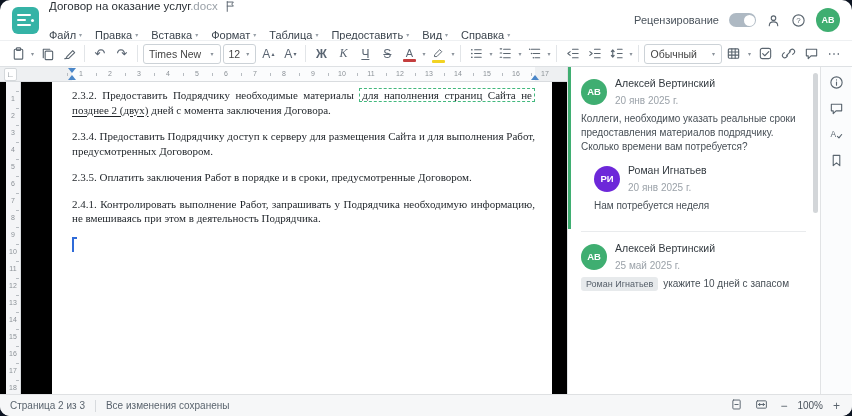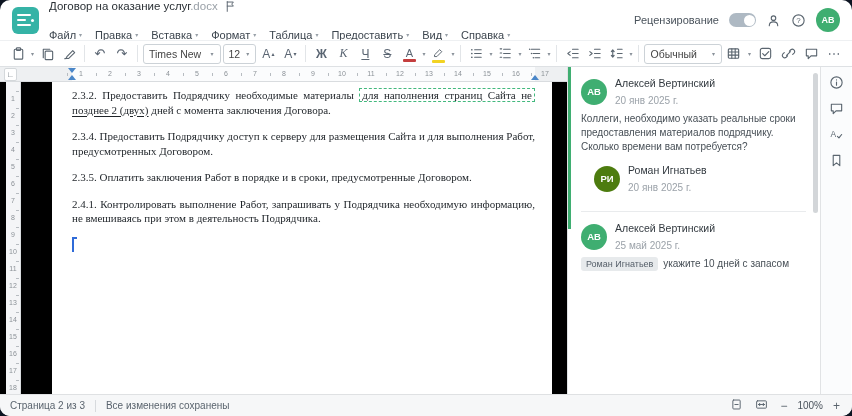--- a/index.html
+++ b/index.html
@@ -426,26 +426,27 @@
                 <div class="avatar" style="background: rgb(63, 174, 113);">АВ</div>
                 <div>
                   <div class="c-author">Алексей Вертинский</div>
                   <div class="c-date">20 янв 2025 г.</div>
                 </div>
               </div>
               <div class="c-text">Коллеги, необходимо указать реальные сроки предоставления материалов подрядчику. Сколько времени вам потребуется?</div>
             </div>
             <div class="comment reply">
               <div class="c-head">
-                <div class="avatar" style="background: #4d7c0f;">РИ</div>
+                <div class="avatar" style="background: #6d28d9;">РИ</div>
                 <div>
                   <div class="c-author">Роман Игнатьев</div>
                   <div class="c-date">20 янв 2025 г.</div>
                 </div>
               </div>
+              <div class="c-text">Нам потребуется неделя</div>
             </div>
           </div>
           <div class="thread">
             <div class="comment">
               <div class="c-head">
                 <div class="avatar" style="background: rgb(63, 174, 113);">АВ</div>
                 <div>
                   <div class="c-author">Алексей Вертинский</div>
                   <div class="c-date">25 май 2025 г.</div>
                 </div>

